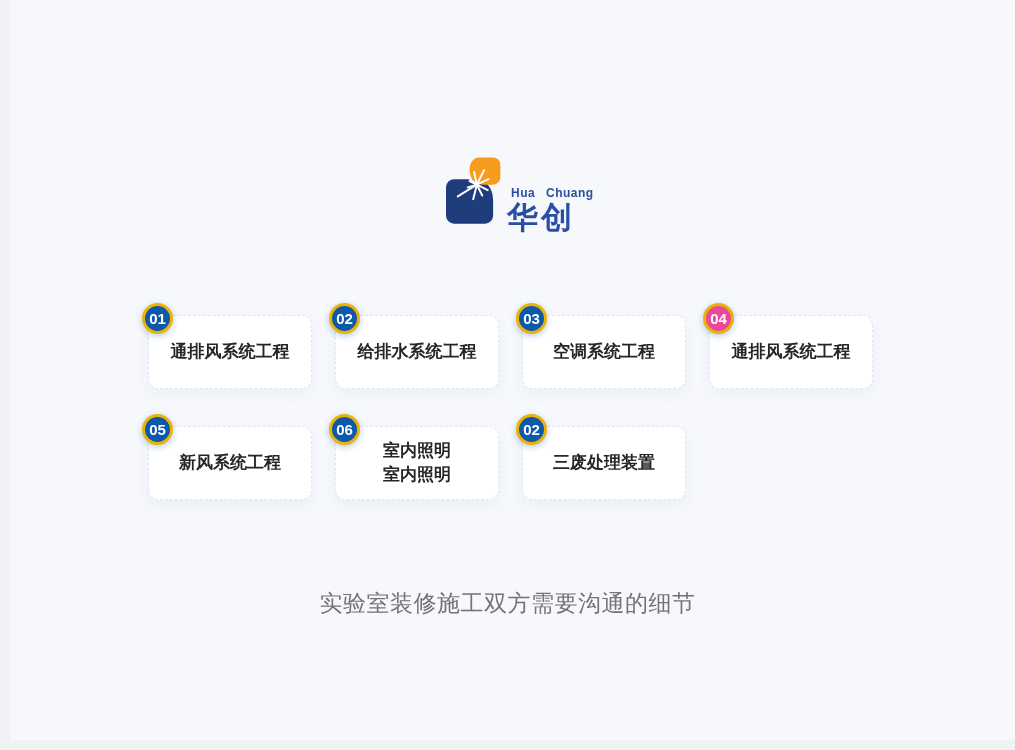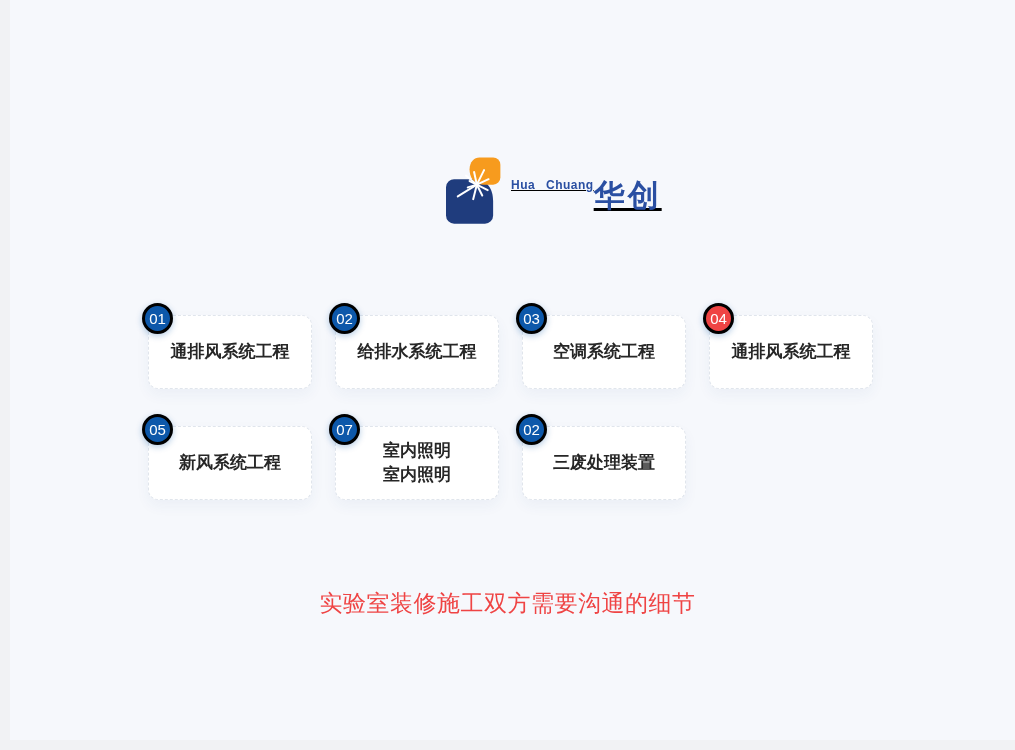--- a/index.html
+++ b/index.html
@@ -5,32 +5,32 @@
   * { margin:0; padding:0; box-sizing:border-box; }
   html,body { width:1015px; height:750px; }
   body { font-family:"Liberation Sans","DejaVu Sans",sans-serif; }
   .canvas { position:relative; width:1015px; height:750px; overflow:hidden; background:#f6f8fc; }
   .frame-left { position:absolute; left:0; top:0; width:10px; height:750px; }
   .frame-bottom { position:absolute; left:0; bottom:0; width:1015px; height:10px; }
 
   
   .logo { position:absolute; left:446px; top:154px; display:flex; align-items:flex-start; }
   .logo-mark { width:58px; height:74px; display:block; }
-  .logo-text { margin-left:3px; margin-top:24px; display:flex; flex-direction:row;text-decoration:underline; }
+  .logo-text { margin-left:3px; margin-top:32px; display:flex; flex-direction:column; }
   .logo-latin { font-size:12px; font-weight:bold; letter-spacing:0.5px; word-spacing:7px; margin-left:4px; }
   .logo-cjk { font-size:31px; font-weight:bold; letter-spacing:3px; line-height:1.1; margin-top:1px; }
 
   
   .cards { position:absolute; left:148px; top:315px; width:726px;
            display:grid; grid-template-columns:repeat(4,164px); column-gap:23px; row-gap:37px; }
   .card { position:relative; height:74px; background:#ffffff; border:1px dashed #e0e5ec;
           border-radius:10px; box-shadow:0 6px 14px rgba(40,70,130,0.05);
           display:flex; flex-direction:column; justify-content:center; align-items:center; padding:0 3px; }
   .badge { position:absolute; left:-7px; top:-13px; width:31px; height:31px; border-radius:50%;
-           border:3px solid #000000; color:#ffffff; font-size:15px; font-weight:normal;
+           border:3px solid #eab308; color:#ffffff; font-size:15px; font-weight:bold;
            display:flex; align-items:center; justify-content:center;
            box-shadow:0 2px 6px rgba(13,88,170,0.3); }
   .card-line { display:block; font-size:17px; line-height:24px; font-weight:600;
                color:#262626; text-align:center; white-space:nowrap; }
 
   
   .caption { position:absolute; left:0; top:588px; width:1015px; text-align:center;
              font-size:23px; font-weight:500; letter-spacing:0.5px; }
 </style>
 </head>
@@ -78,41 +78,41 @@
       <span class="card-line"></span>
     </div>
 
     <div class="card">
       <span class="badge" style="background: rgb(13, 88, 170);">03</span>
       <span class="card-line">空调系统工程</span>
       <span class="card-line"></span>
     </div>
 
     <div class="card">
-      <span class="badge" style="background: #ef4444;">04</span>
+      <span class="badge" style="background: #ec4899;">04</span>
       <span class="card-line">通排风系统工程</span>
       <span class="card-line"></span>
     </div>
 
     <div class="card">
       <span class="badge" style="background: rgb(13, 88, 170);">05</span>
       <span class="card-line">新风系统工程</span>
       <span class="card-line"></span>
     </div>
 
     <div class="card">
-      <span class="badge" style="background: rgb(13, 88, 170);">07</span>
+      <span class="badge" style="background: rgb(13, 88, 170);">06</span>
       <span class="card-line">室内照明</span>
       <span class="card-line">室内照明</span>
     </div>
 
 
     <div class="card">
       <span class="badge" style="background: rgb(13, 88, 170);">02</span>
       <span class="card-line">三废处理装置</span>
       <span class="card-line"></span>
     </div>
 
   </div>
 
-  <div class="caption" style="color: #ef4444; text-align: center;">实验室装修施工双方需要沟通的细节</div>
+  <div class="caption" style="color: #737373; text-align: center;">实验室装修施工双方需要沟通的细节</div>
 
 </div>
 
 </body></html>

